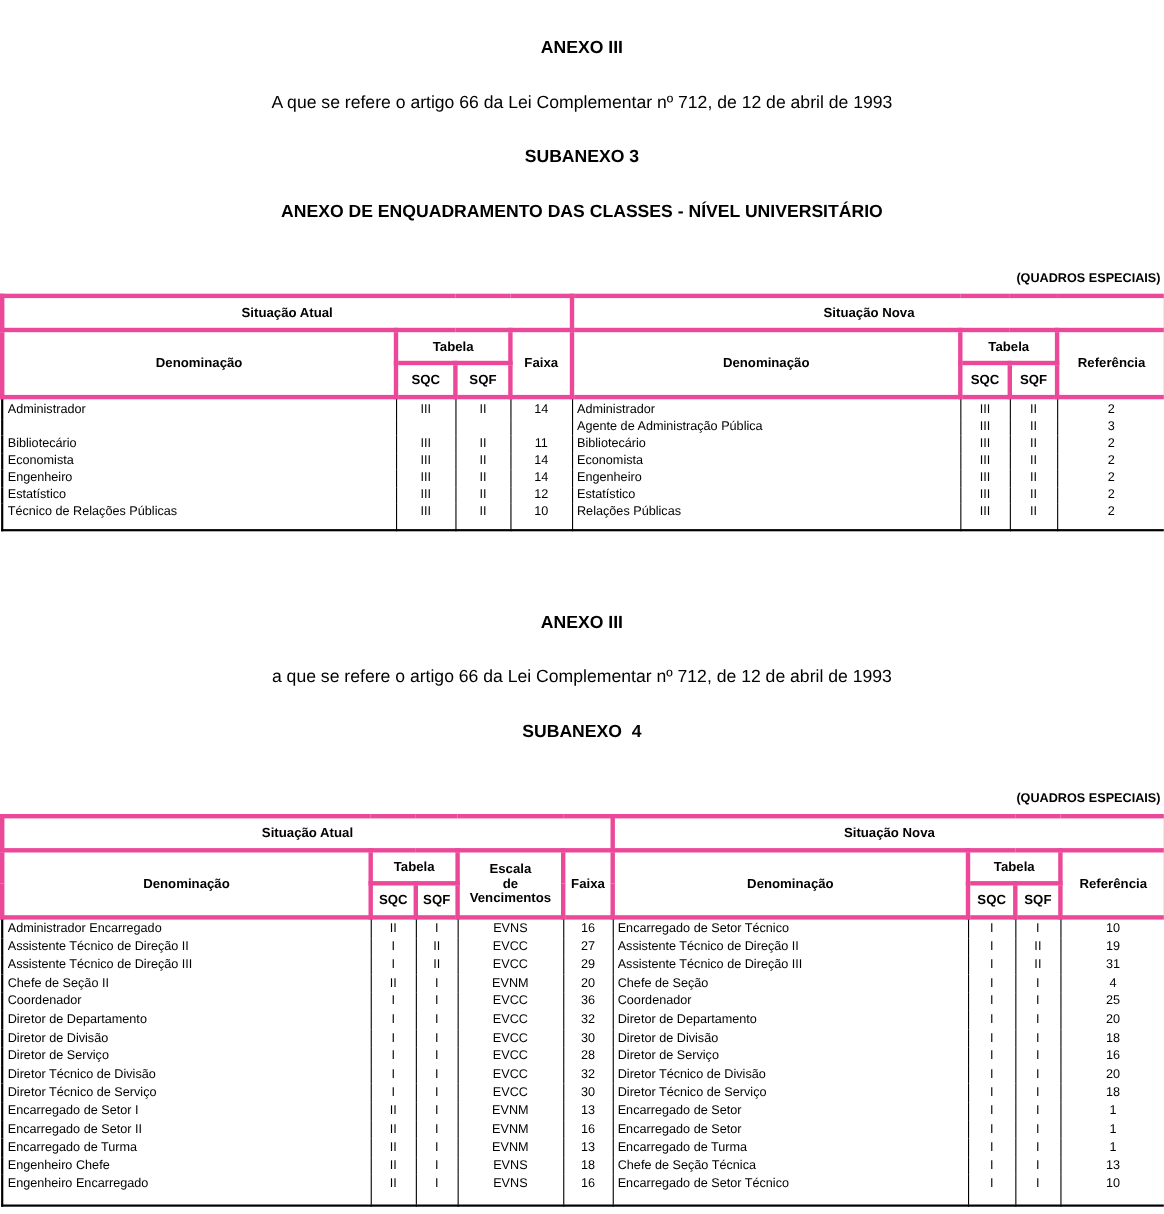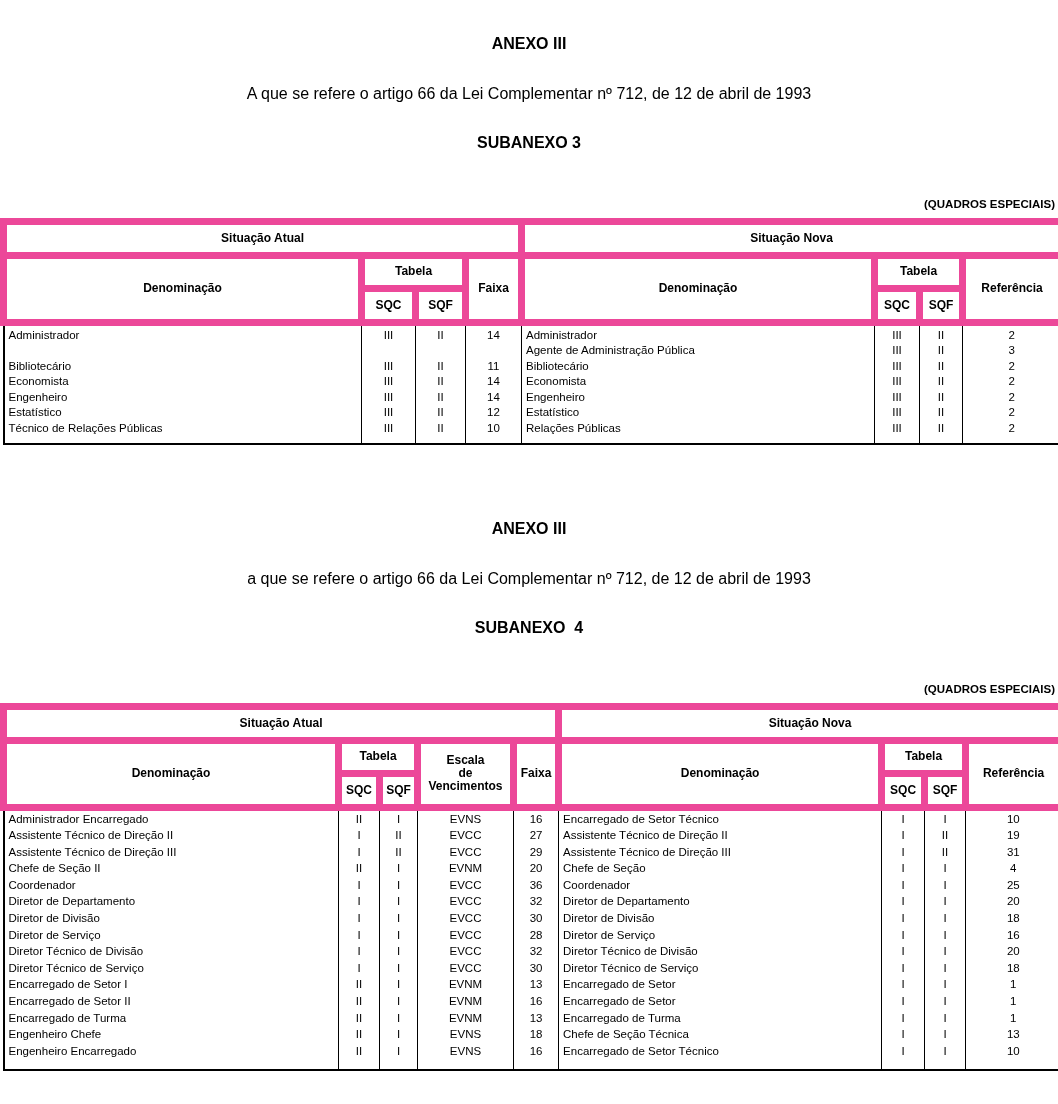--- a/index.html
+++ b/index.html
@@ -5,21 +5,21 @@
   html,body{margin:0;padding:0;background:#fff;}
   body{width:1058px;height:1104px;overflow:hidden;color:#000;
        font-family:"Liberation Sans","DejaVu Sans",sans-serif;
        -webkit-font-smoothing:none;}
   .page{width:1058px;}
   .sec-header{ text-align:center; font-size:16px; line-height:16.5px; white-space:pre-wrap;}
   .sec-header .b{font-weight:bold;}
   .sec1{margin-top:3px;}
   .quadros{ text-align:right; font-weight:bold; font-size:11.5px; padding-right:3px; margin-top:13px; margin-bottom:8px;padding-left:44px;}
   table.enq{ border-collapse:collapse; table-layout:fixed; width:1058px; border:2px solid #000;}
-  table.enq th{ border:7px solid #ec4899; font-weight:bold; font-size:12px; padding:0; text-align:center; vertical-align:middle; white-space:pre-line; line-height:13px;}
+  table.enq th{ border:4px solid #ec4899; font-weight:bold; font-size:12px; padding:0; text-align:center; vertical-align:middle; white-space:pre-line; line-height:13px;}
   table.enq .rA th{height:27px;}
   table.enq .rB th{height:26px;}
   table.enq .rC th{height:27px;}
   table.enq tbody td{ border-left:1px solid #000; border-right:1px solid #000; border-top:none; border-bottom:none; font-size:11.5px; padding:0 4px; vertical-align:top; overflow:hidden; white-space:nowrap;}
   table.t1 tbody td{line-height:15.5px;}
   table.t1 tbody tr:first-child td{padding-top:2px;}
   table.t1 tbody tr:last-child td{padding-bottom:7px;}
   table.t2 tbody td{line-height:16.6px;}
   table.t2 tbody tr:first-child td{padding-top:0;margin-left:20px;}
   table.t2 tbody tr:last-child td{padding-bottom:10px;}
@@ -31,20 +31,21 @@
 </head>
 <body>
 
 <div class="page">
 
   <div>
     <div class="sec-header sec1">
       <div class="b">ANEXO III</div>
       <div>A que se refere o artigo 66 da Lei Complementar nº 712, de 12 de abril de 1993</div>
       <div class="b">SUBANEXO 3</div>
+      <div class="b">ANEXO DE ENQUADRAMENTO DAS CLASSES - NÍVEL UNIVERSITÁRIO</div>
     </div>
     <div class="quadros">(QUADROS ESPECIAIS)</div>
 
     <table class="enq t1">
       <colgroup>
         <col style="width:358px">
           <col style="width:54px">
           <col style="width:50px">
           <col style="width:56px">
         <col style="width:353px">

